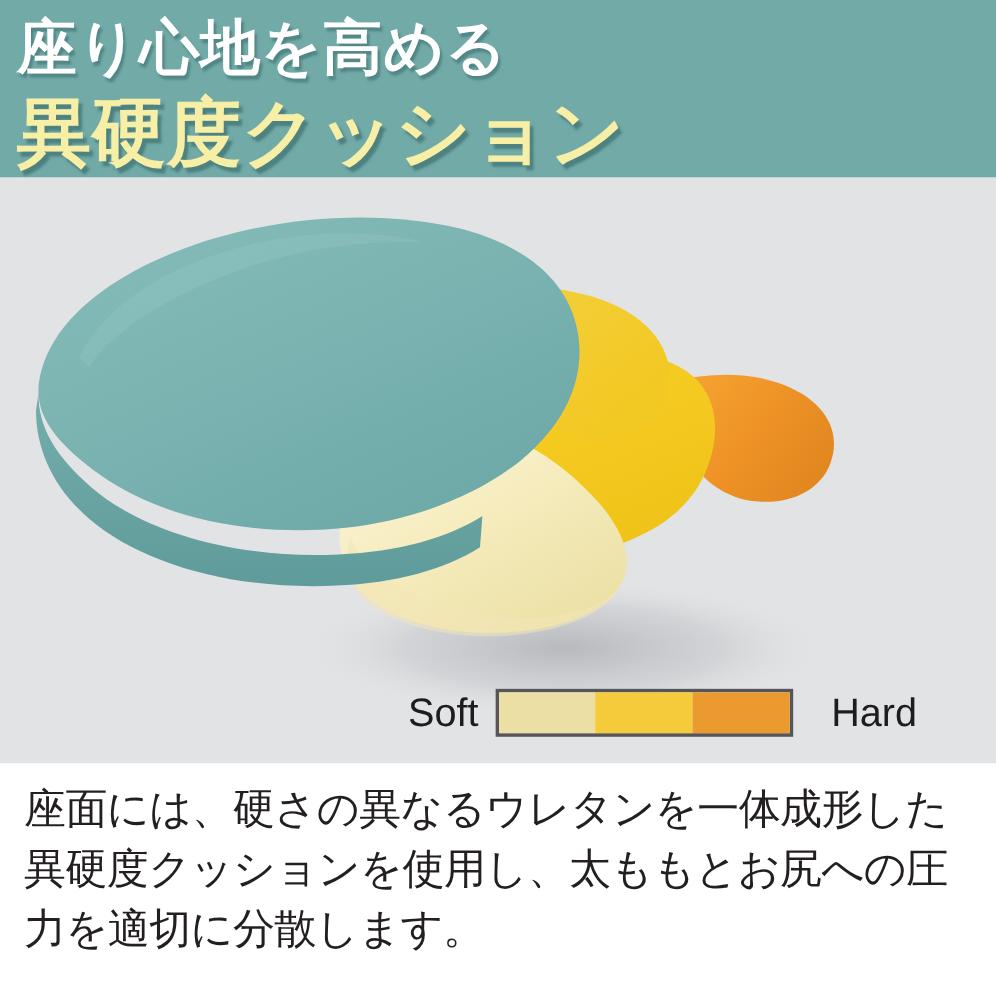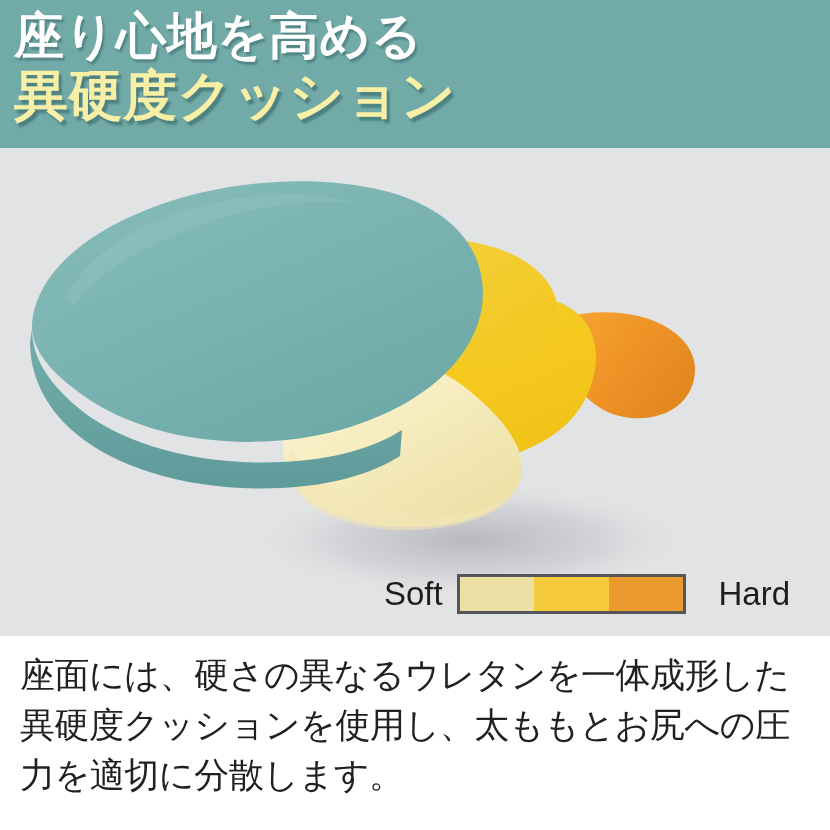--- a/index.html
+++ b/index.html
@@ -29,33 +29,33 @@
     height: 148px;
     background: #72aaa8;
     overflow: hidden;
   }
   .header-line {
     position: absolute;
     left: 14px;
     white-space: nowrap;
     font-weight: bold;
     letter-spacing: 0.5px;
-    font-family: Liberation Mono, monospace;
+    font-family: Liberation Sans, sans-serif;
     text-align: right;
   }
   .header-line-1 {
     top: 10px;
     font-size: 50px;
     line-height: 60px;
     color: #ffffff;
     text-shadow: 2px 3px 2px rgba(40,90,90,0.45);
   }
   .header-line-2 {
-    top: 68px;
-    font-size: 54px;
+    top: 80px;
+    font-size: 62px;
     line-height: 64px;
     color: #f7efa6;
     text-shadow: 3px 4px 2px rgba(40,90,90,0.5);
   }
 
   
   .illus {
     position: absolute;
     left: 0;
     top: 148px;
@@ -80,21 +80,20 @@
     height: 56px;
     display: flex;
     align-items: center;
   }
   .legend-label {
     font-size: 33px;
     line-height: 40px;
     color: #1d1d1d;
     font-family: "Liberation Sans", "DejaVu Sans", sans-serif;
     white-space: nowrap;
-    margin-left: 44px;
   }
   .legend-label.soft { margin-right: 14px; }
   .legend-label.hard { margin-left: 32px; }
   .legend-bar {
     display: flex;
     width: 248px;
     height: 40px;
     border: 3px solid #55555a;
     box-sizing: border-box;
     background: #ffffff;

